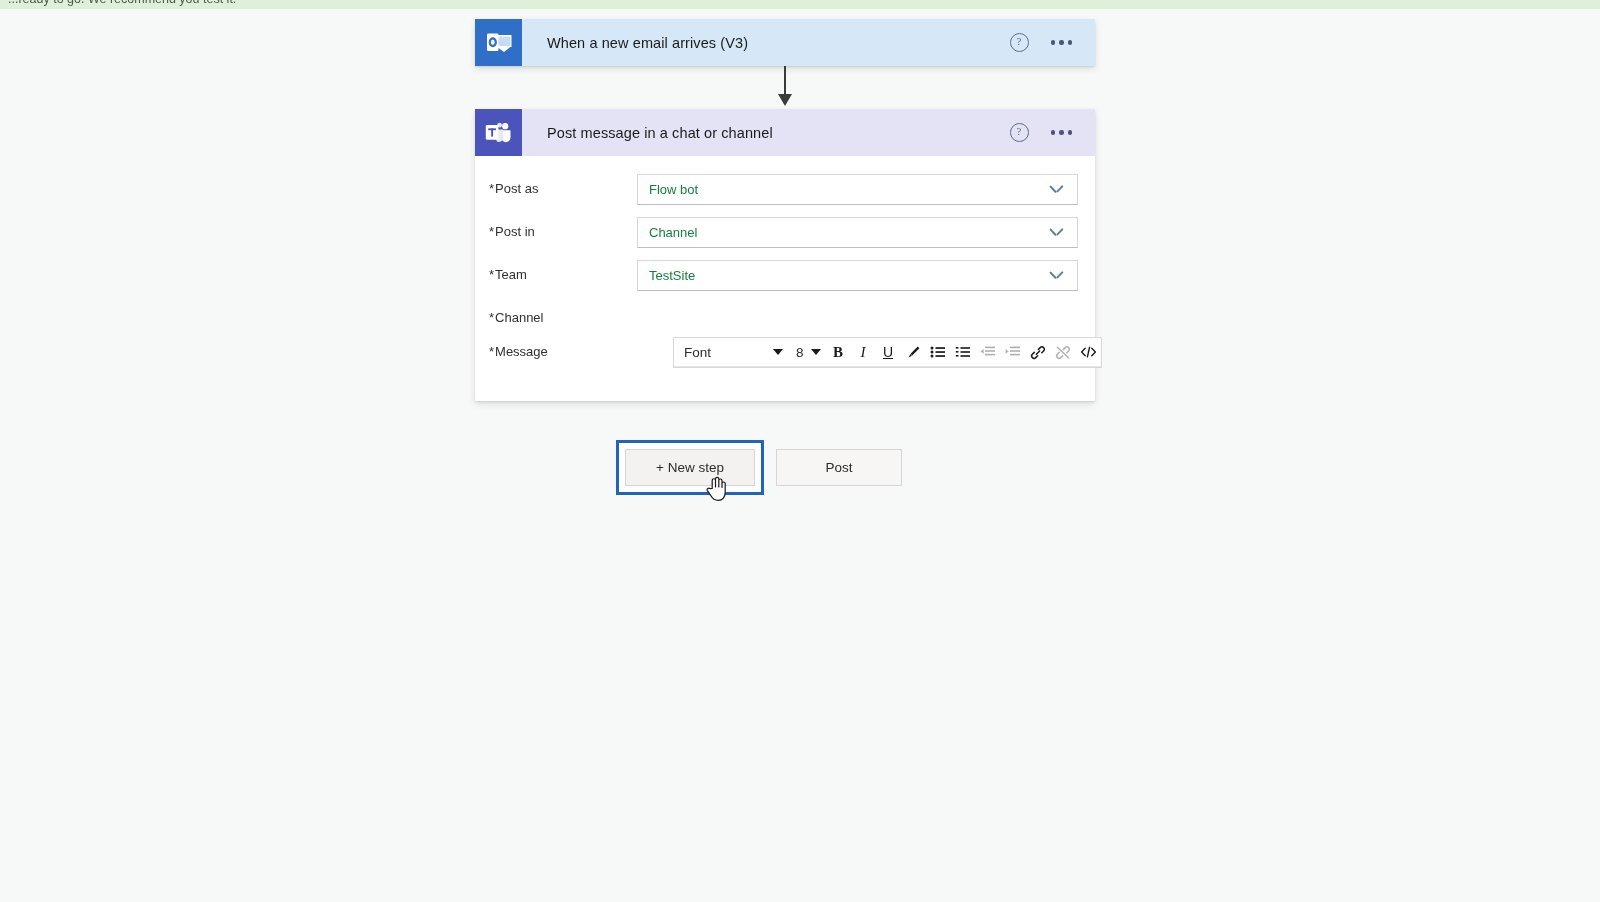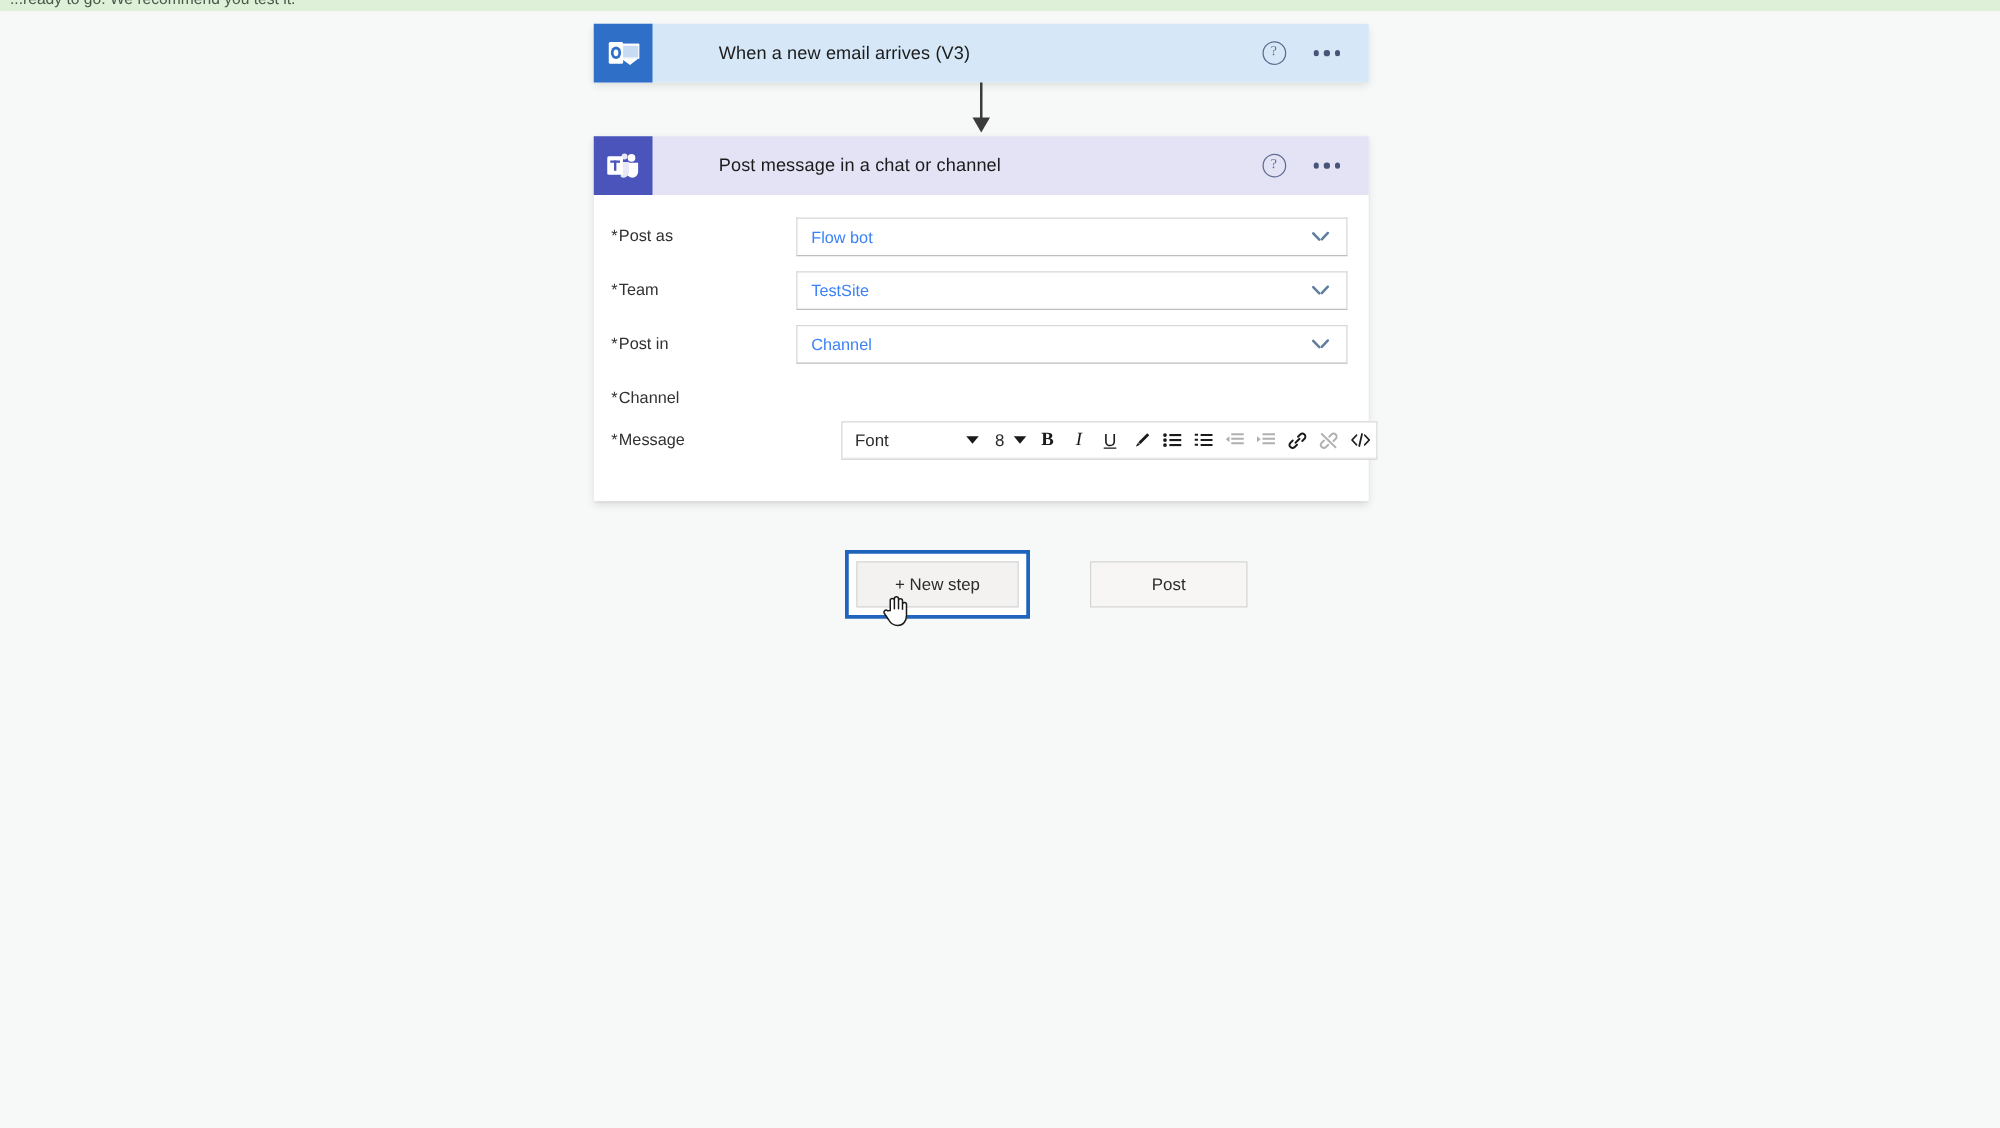--- a/index.html
+++ b/index.html
@@ -59,21 +59,20 @@
     width: 620px;
     background: #ffffff;
     box-shadow: 0 0.6px 1.8px rgba(0,0,0,.10), 0 3px 7px rgba(0,0,0,.11);
   }
 
   .card-header {
     position: relative;
     display: flex;
     align-items: center;
     height: 47px;
-    gap: 28px;
   }
   .card-header.trigger { background: #d6e8f7; }
   .card-header.action  { background: #e3e3f5; }
 
   .app-tile {
     width: 47px;
     height: 47px;
     flex: 0 0 47px;
     display: flex;
     align-items: center;
@@ -177,21 +176,21 @@
     background: #ffffff;
     border: 1px solid #d8d8d8;
     border-bottom-color: #bdbdbd;
     display: flex;
     align-items: center;
     cursor: pointer;
   }
   .combo-value {
     padding-left: 11px;
     font-size: 13px;
-    color: #3b82f6;
+    color: #15803d;
   }
   .chevron {
     position: absolute;
     right: 14px;
     top: 8px;
     width: 13px;
     height: 13px;
     cursor: pointer;
   }
   .chevron::before,
@@ -257,25 +256,24 @@
   .editor-body {
     min-height: 41px;
     padding: 11px 11px 12px 11px;
     font-size: 12.8px;
     color: #2e2e2e;
   }
 
   
   .btn-row {
     position: absolute;
-    left: 676px;
+    left: 616px;
     top: 440px;
     display: flex;
     align-items: center;
-    gap: 36px;
   }
   .focus-ring {
     border: 3.5px solid #1f64bd;
     padding: 6px;
     background: #ffffff;
   }
   .btn {
     height: 35px;
     min-width: 124px;
     background: #f3f2f1;
@@ -378,34 +376,34 @@
             <span class="req">*</span><span>Post as</span>
           </div>
           <div class="combo">
             <div class="combo-value">Flow bot</div>
             <div class="chevron"></div>
           </div>
         </div>
 
         <div class="field-row">
           <div class="field-label">
+            <span class="req">*</span><span>Post in</span>
+          </div>
+          <div class="combo">
+            <div class="combo-value">Channel</div>
+            <div class="chevron"></div>
+          </div>
+        </div>
+
+        <div class="field-row">
+          <div class="field-label">
             <span class="req">*</span><span>Team</span>
           </div>
           <div class="combo">
             <div class="combo-value">TestSite</div>
-            <div class="chevron"></div>
-          </div>
-        </div>
-
-        <div class="field-row">
-          <div class="field-label">
-            <span class="req">*</span><span>Post in</span>
-          </div>
-          <div class="combo">
-            <div class="combo-value">Channel</div>
             <div class="chevron"></div>
           </div>
         </div>
 
         <div class="field-row">
           <div class="field-label">
             <span class="req">*</span><span>Channel</span>
           </div>
         </div>
 

